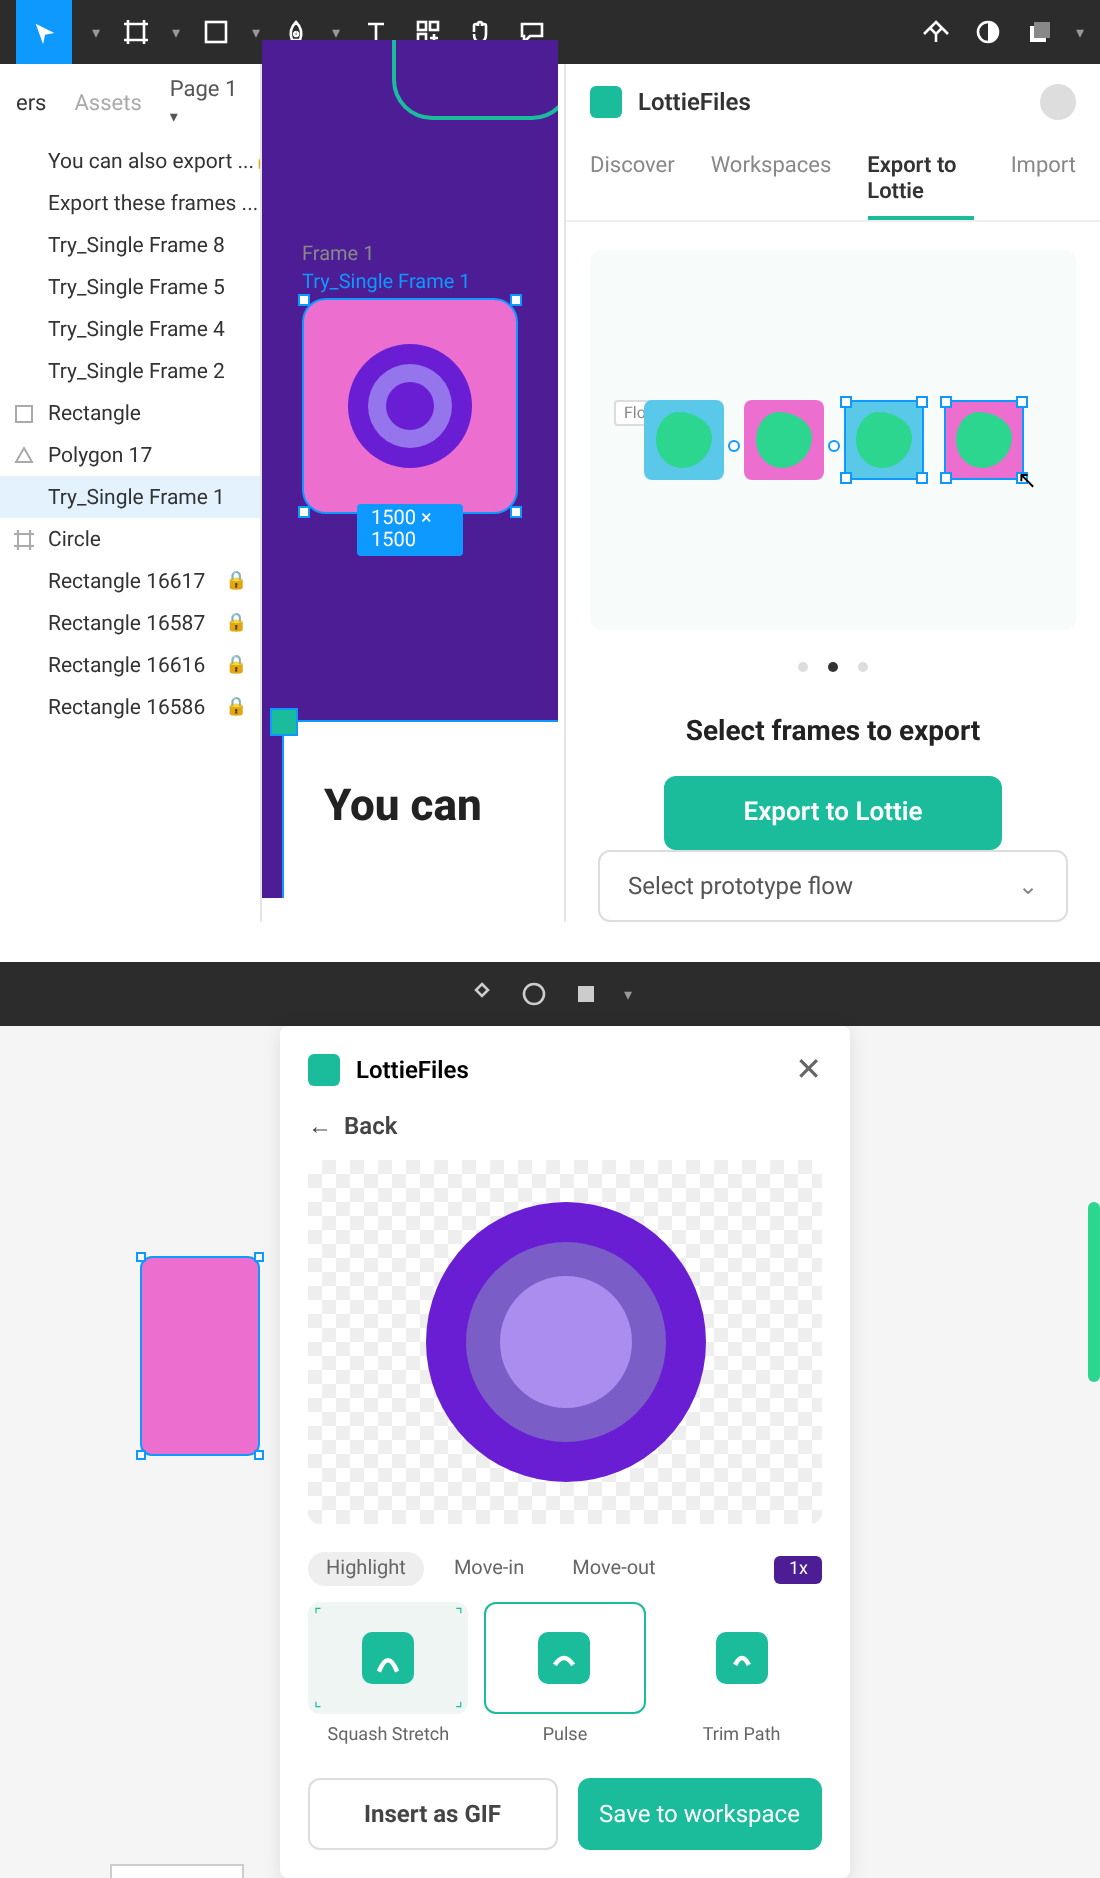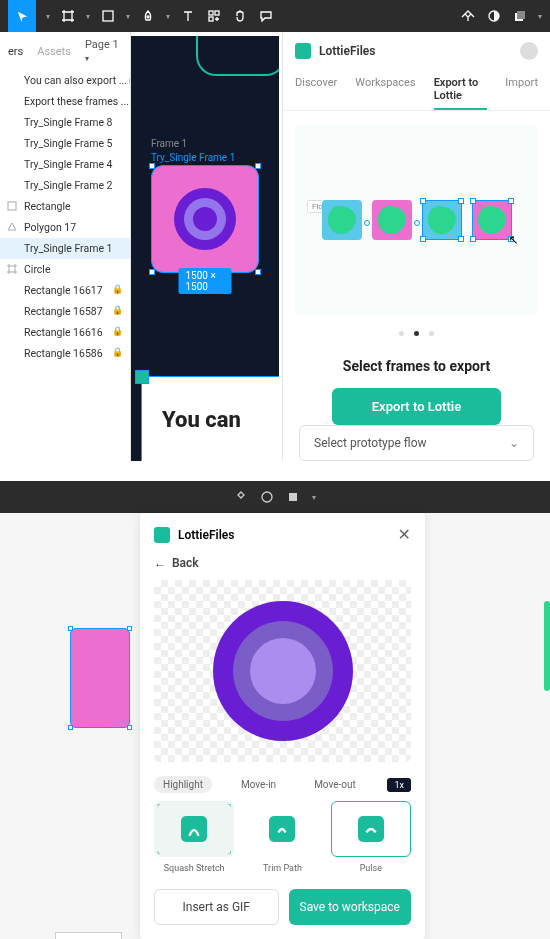--- a/index.html
+++ b/index.html
@@ -11,25 +11,25 @@
 .toolbar .tool svg{stroke:#fff;fill:none;stroke-width:1.3}
 .toolbar .tool.first{background:#0d99ff;width:28px;height:32px}
 .toolbar .spacer{flex:1}
 .toolbar .chev{color:#999;font-size:8px}
 .sidepanel{position:absolute;top:32px;left:0;width:131px;height:429px;background:#fff;border-right:1px solid #e5e5e5;overflow:hidden}
 .panelhdr{display:flex;align-items:center;padding:6px 8px;font-size:11px;color:#333}
 .panelhdr .tab{margin-right:14px;cursor:pointer}
 .panelhdr .tab.muted{color:#aaa}
 .panelhdr .pagelbl{margin-left:auto;color:#555}
 .layers{font-size:10.5px;color:#333}
-.layer{display:flex;align-items:flex-start;padding:4px 6px;cursor:pointer;white-space:nowrap}
+.layer{display:flex;align-items:center;padding:4px 6px;cursor:pointer;white-space:nowrap}
 .layer.sel{background:#e3f2fd}
 .layer .ic{width:12px;height:12px;margin-right:6px;flex-shrink:0}
 .layer .lock{margin-left:auto;font-size:9px;color:#888}
-.canvas{position:absolute;top:36px;left:131px;width:148px;height:429px;background:#0f172a;overflow:hidden}
+.canvas{position:absolute;top:20px;left:131px;width:148px;height:429px;background:#4c1d95;overflow:hidden}
 .framebox{position:absolute;top:116px;left:20px;width:108px;height:130px}
 .framelbl{font-size:10px;color:#0d99ff;margin-bottom:2px}
 .frameimg{width:108px;height:108px;background:#ec6fcf;border:1px solid #0d99ff;border-radius:12px;display:flex;align-items:center;justify-content:center;position:relative}
 .handle{width:6px;height:6px;background:#fff;border:1px solid #0d99ff;position:absolute}
 .h-tl{top:-3px;left:-3px}.h-tr{top:-3px;right:-3px}.h-bl{bottom:-3px;left:-3px}.h-br{bottom:-3px;right:-3px}
 .ring1{width:62px;height:62px;border-radius:50%;background:#6a1ed4;display:flex;align-items:center;justify-content:center}
 .ring2{width:42px;height:42px;border-radius:50%;background:#9575ec;display:flex;align-items:center;justify-content:center}
 .ring3{width:24px;height:24px;border-radius:50%;background:#6a1ed4}
 .dimbadge{position:absolute;bottom:-22px;left:50%;transform:translateX(-50%);background:#0d99ff;color:#fff;padding:2px 7px;font-size:10px;border-radius:2px}
 .bigframe{position:absolute;top:340px;left:10px;width:160px;height:100px;background:#fff;border:1px solid #0d99ff}
@@ -73,36 +73,36 @@
 .bigtxt2{position:absolute;bottom:35px;left:55px;font-size:26px;font-weight:800;color:#222;background:#fff;padding:12px 18px;border:1px solid #ccc}
 .modal{position:absolute;top:32px;left:140px;width:285px;height:426px;background:#fff;box-shadow:0 2px 10px rgba(0,0,0,.1);display:flex;flex-direction:column;border-radius:4px}
 .mhdr{display:flex;align-items:center;padding:12px 14px;gap:8px}
 .mhdr .close{margin-left:auto;font-size:16px;color:#666;cursor:pointer}
 .backrow{display:flex;align-items:center;padding:0 14px 10px;gap:6px;font-size:12px;color:#444;font-weight:600;cursor:pointer}
 .checkbg{margin:0 14px;height:195px;border-radius:6px;display:flex;align-items:center;justify-content:center;
 background-image:linear-gradient(45deg,#eee 25%,transparent 25%),linear-gradient(-45deg,#eee 25%,transparent 25%),linear-gradient(45deg,transparent 75%,#eee 75%),linear-gradient(-45deg,transparent 75%,#eee 75%);background-size:14px 14px;background-position:0 0,0 7px,7px -7px,-7px 0}
 .bigring1{width:140px;height:140px;border-radius:50%;background:#6a1ed4;display:flex;align-items:center;justify-content:center}
 .bigring2{width:100px;height:100px;border-radius:50%;background:#7a5dc7;display:flex;align-items:center;justify-content:center}
 .bigring3{width:66px;height:66px;border-radius:50%;background:#ab8df0}
-.chips{display:flex;gap:20px;padding:14px 14px 8px;font-size:10px;color:#666;align-items:center}
+.chips{display:flex;gap:6px;padding:14px 14px 8px;font-size:10px;color:#666;align-items:center}
 .chip{background:#eee;padding:3px 9px;border-radius:10px;cursor:pointer}
 .chip.plain{background:none}
-.speedbadge{margin-left:auto;background:#0f172a;color:#fff;padding:2px 7px;border-radius:3px;font-size:9px}
+.speedbadge{margin-left:auto;background:#4c1d95;color:#fff;padding:2px 7px;border-radius:3px;font-size:9px}
 .animgrid{display:flex;gap:8px;padding:0 14px}
 .animitem{flex:1;text-align:center}
 .animbox{height:56px;border-radius:6px;display:flex;align-items:center;justify-content:center;position:relative;cursor:pointer}
 .animbox.bg{background:#eef5f2}
 .animbox.sel{border:1.5px solid #1abc9c}
 .animicon{width:26px;height:26px;background:#1abc9c;border-radius:5px;display:flex;align-items:center;justify-content:center}
 .animicon svg{stroke:#fff;fill:none;stroke-width:2}
 .corner{position:absolute;font-size:8px;color:#1abc9c}
 .c-tl{top:2px;left:3px}.c-tr{top:2px;right:3px}.c-bl{bottom:2px;left:3px}.c-br{bottom:2px;right:3px}
 .animlbl{font-size:9px;color:#666;margin-top:6px}
 .footbtns{display:flex;gap:10px;padding:16px 14px 14px}
-.btn-outline{flex:1;padding:10px;border:1px solid #ddd;background:#fff;border-radius:6px;font-size:12px;font-weight:400;color:#444;cursor:pointer}
+.btn-outline{flex:1;padding:10px;border:1px solid #ddd;background:#fff;border-radius:6px;font-size:12px;font-weight:700;color:#444;cursor:pointer}
 .btn-green{flex:1;padding:10px;border:none;background:#1abc9c;color:#fff;border-radius:6px;font-size:12px;font-weight:400;cursor:pointer}
 .avatar{width:18px;height:18px;border-radius:50%;background:#ddd;margin-left:auto}
 </style>
 </head>
 <body>
 
 <div class="scr1">
   <div class="toolbar">
     <div class="tool first">
         <svg width="13" height="13" viewBox="0 0 14 14">
@@ -383,38 +383,38 @@
             <span class="corner c-br">⌟</span>
             <div class="animicon">
               <svg width="16" height="16" viewBox="0 0 14 14">
                 <path d="M3 13 Q7 3 11 13"></path>
               </svg>
             </div>
           </div>
           <div class="animlbl">Squash Stretch</div>
         </div>
         <div class="animitem">
+          <div class="animbox sel">
+            <div class="animicon">
+              <svg width="16" height="16" viewBox="0 0 14 14">
+                <path d="M3 10 Q7 4 11 10"></path>
+              </svg>
+            </div>
+          </div>
+          <div class="animlbl">Pulse</div>
+        </div>
+        <div class="animitem">
           <div class="animbox ">
             <div class="animicon">
               <svg width="16" height="16" viewBox="0 0 14 14">
                 <path d="M4 10 Q7 4 10 10"></path>
               </svg>
             </div>
           </div>
           <div class="animlbl">Trim Path</div>
         </div>
-        <div class="animitem">
-          <div class="animbox sel">
-            <div class="animicon">
-              <svg width="16" height="16" viewBox="0 0 14 14">
-                <path d="M3 10 Q7 4 11 10"></path>
-              </svg>
-            </div>
-          </div>
-          <div class="animlbl">Pulse</div>
-        </div>
       </div>
     <div class="footbtns">
       <button class="btn-outline">Insert as GIF</button>
       <button class="btn-green">Save to workspace</button>
     </div>
   </div>
 </div>
 
 </body></html>

